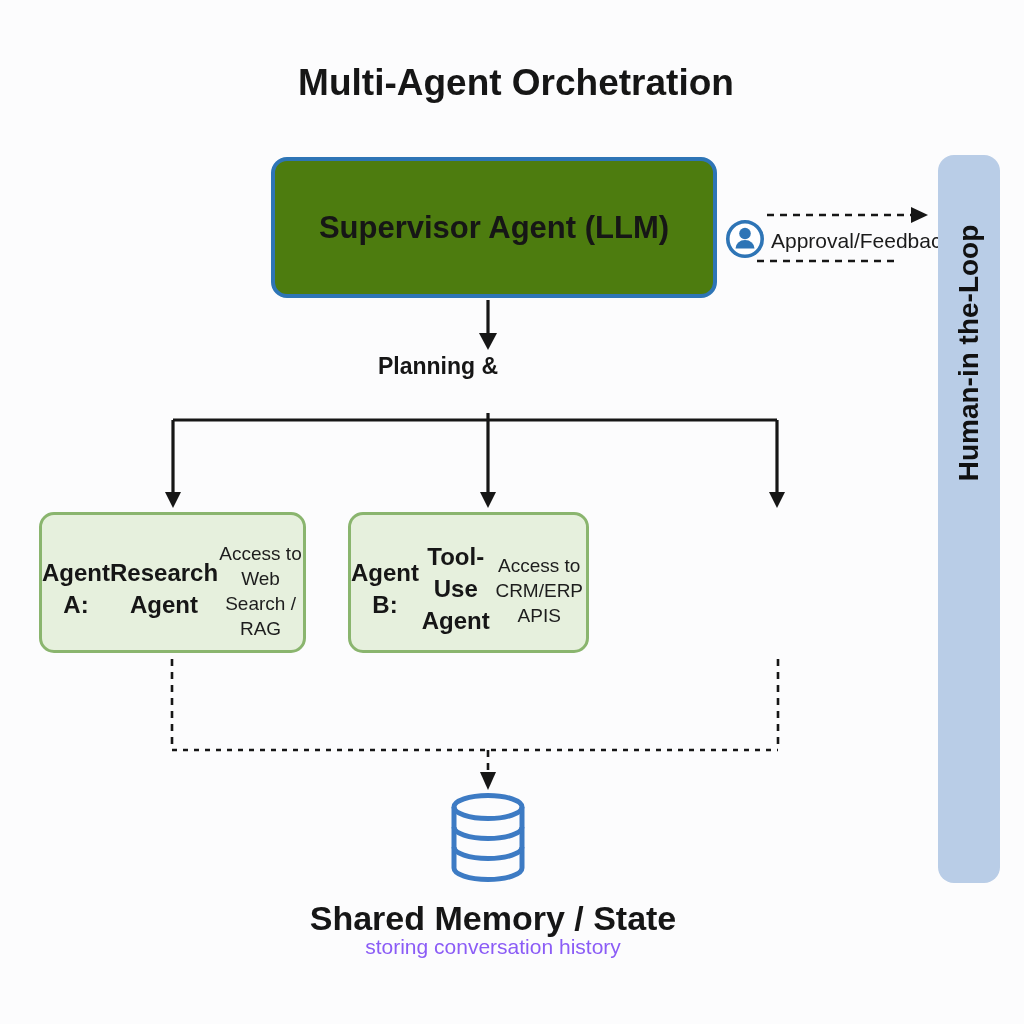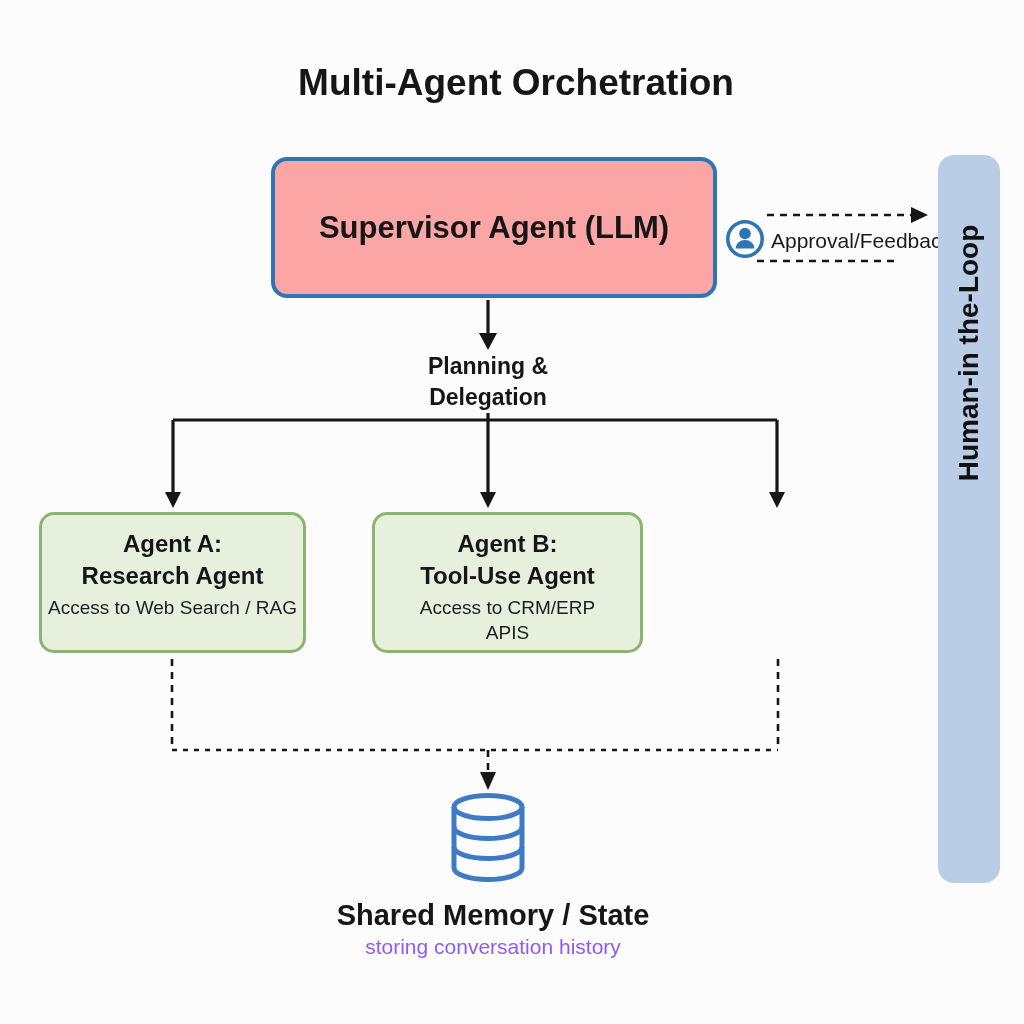--- a/index.html
+++ b/index.html
@@ -17,45 +17,45 @@
   .canvas{
     position:relative;width:1024px;height:1024px;background:var(--c-bg);
     overflow:hidden;color:var(--c-ink);
   }
   .title{
     position:absolute;top:62px;left:0;width:1024px;text-align:center;
     font-size:37px;font-weight:700;letter-spacing:0px;padding-left:8px;
   }
   .supervisor{
     position:absolute;left:271px;top:157px;width:446px;height:141px;
-    background:#fca5a5;border:4px solid var(--c-blue);border-radius:16px;
+    background:#4d7c0f;border:4px solid var(--c-blue);border-radius:16px;
     display:flex;flex-direction:column;align-items:center;justify-content:center;gap:9px;
   }
   .supervisor .sup-title{font-size:31px;font-weight:700;}
   .supervisor .sup-sub{font-size:26px;font-weight:400;color:#222;}
 
   .connectors{position:absolute;left:0;top:0;pointer-events:none;}
   .solid-line{stroke:var(--c-ink);stroke-width:3.2px;fill:none;}
   .dashed-line{stroke:var(--c-ink);stroke-width:2.6px;fill:none;stroke-dasharray:7 6;}
   .dashed-fine{stroke:var(--c-ink);stroke-width:2.6px;fill:none;stroke-dasharray:5 6;}
   .arrow-head{fill:var(--c-ink);stroke:none;}
 
   .planning{
-    position:absolute;left:378px;top:351px;width:220px;text-align:center;
+    position:absolute;left:378px;top:351px;width:220px;text-align:left;
     font-size:23px;font-weight:700;line-height:31px;
   }
 
   .agent{
     position:absolute;top:512px;height:141px;
     background:var(--c-green-fill);border:3.5px solid var(--c-green-border);border-radius:15px;
-    display:flex;flex-direction:column;align-items:center;padding-top:13px;
+    display:flex;flex-direction:row;align-items:center;padding-top:13px;
     text-align:center;
   }
   .agent-a{left:39px;width:267px;}
-  .agent-b{left:348px;width:271px;margin-left:24px;}
+  .agent-b{left:348px;width:241px;}
   .agent-c{left:646px;width:263px;}
   .agent-name{font-size:24px;font-weight:700;line-height:32px;}
   .agent-desc{font-size:19px;line-height:25px;margin-top:3px;color:#1d1d1d;}
   .desc-b{max-width:196px;}
   .desc-c{max-width:206px;}
 
   .approval-label{
     position:absolute;left:771px;top:229px;font-size:21px;color:#1b1b1b;white-space:nowrap;
   }
   .person-svg{position:absolute;left:724px;top:218px;}
@@ -68,21 +68,21 @@
     position:absolute;top:198px;left:50%;
     transform:translate(-50%,-50%) rotate(-90deg);
     white-space:nowrap;font-size:28px;font-weight:700;color:#111;
   }
 
   .db-svg{position:absolute;left:448px;top:790px;}
   .db-stroke{stroke:var(--c-db);stroke-width:5px;fill:none;}
 
   .memory-title{
     position:absolute;left:243px;top:899px;width:500px;text-align:center;
-    font-size:29px;font-weight:700;
+    font-size:34px;font-weight:700;
   }
   .memory-sub{
     position:absolute;left:243px;top:935px;width:500px;text-align:center;
     font-size:21px;color:#8b5cf6;
   }
 </style>
 </head>
 <body>
 
 <div class="canvas">
@@ -124,21 +124,20 @@
 
   <svg class="person-svg" width="42" height="42" viewBox="0 0 42 42">
     <circle cx="21" cy="21" r="17.2" fill="#ffffff" stroke="#2e75b6" stroke-width="3.6"></circle>
     <circle cx="21" cy="15.5" r="5.8" fill="#2e75b6"></circle>
     <path d="M11.5 30.5 a9.5 8.5 0 0 1 19 0 z" fill="#2e75b6"></path>
   </svg>
   <div class="approval-label">Approval/Feedback</div>
 
   <div class="planning">
     <div>Planning &amp;</div>
-    <div>Delegation</div>
   </div>
 
   <div class="agent agent-a">
     <div class="agent-name">Agent A:</div>
     <div class="agent-name">Research Agent</div>
     <div class="agent-desc">Access to Web Search / RAG</div>
   </div>
 
   <div class="agent agent-b">
     <div class="agent-name">Agent B:</div>

